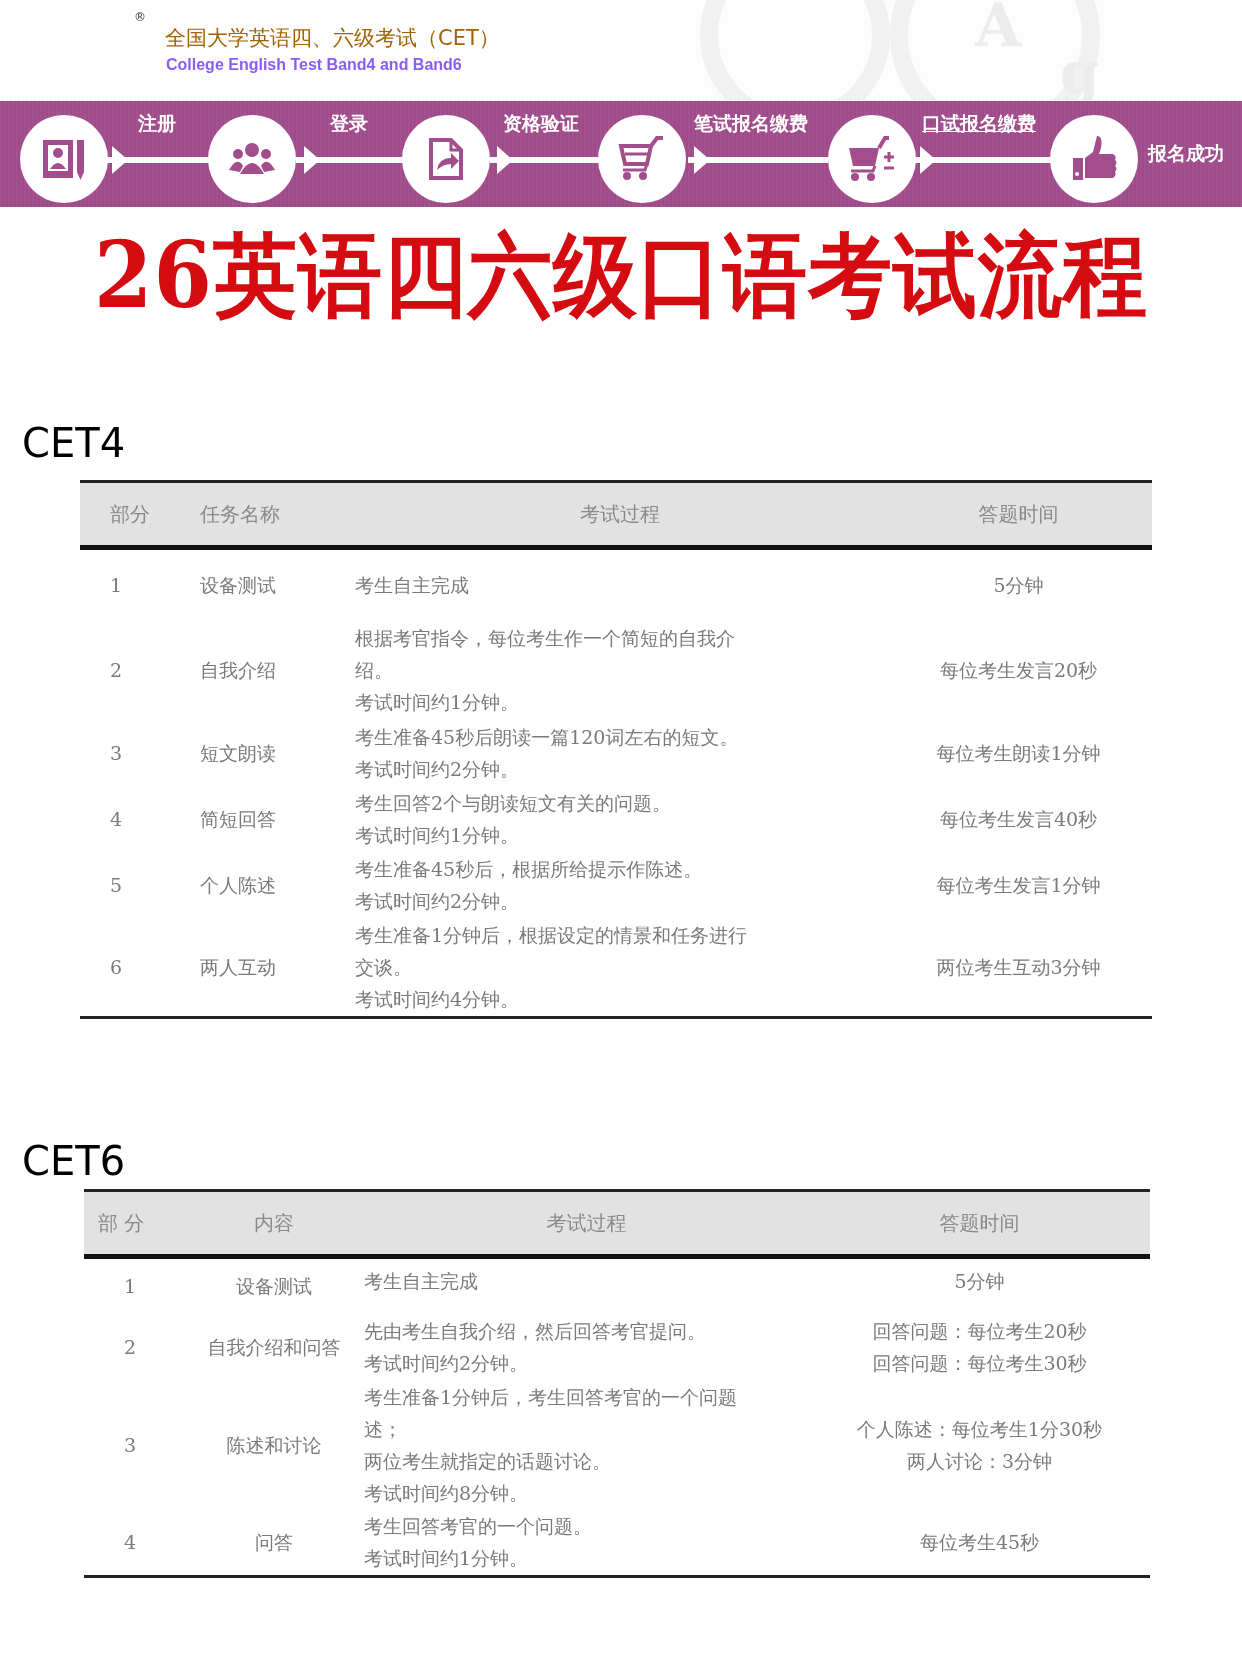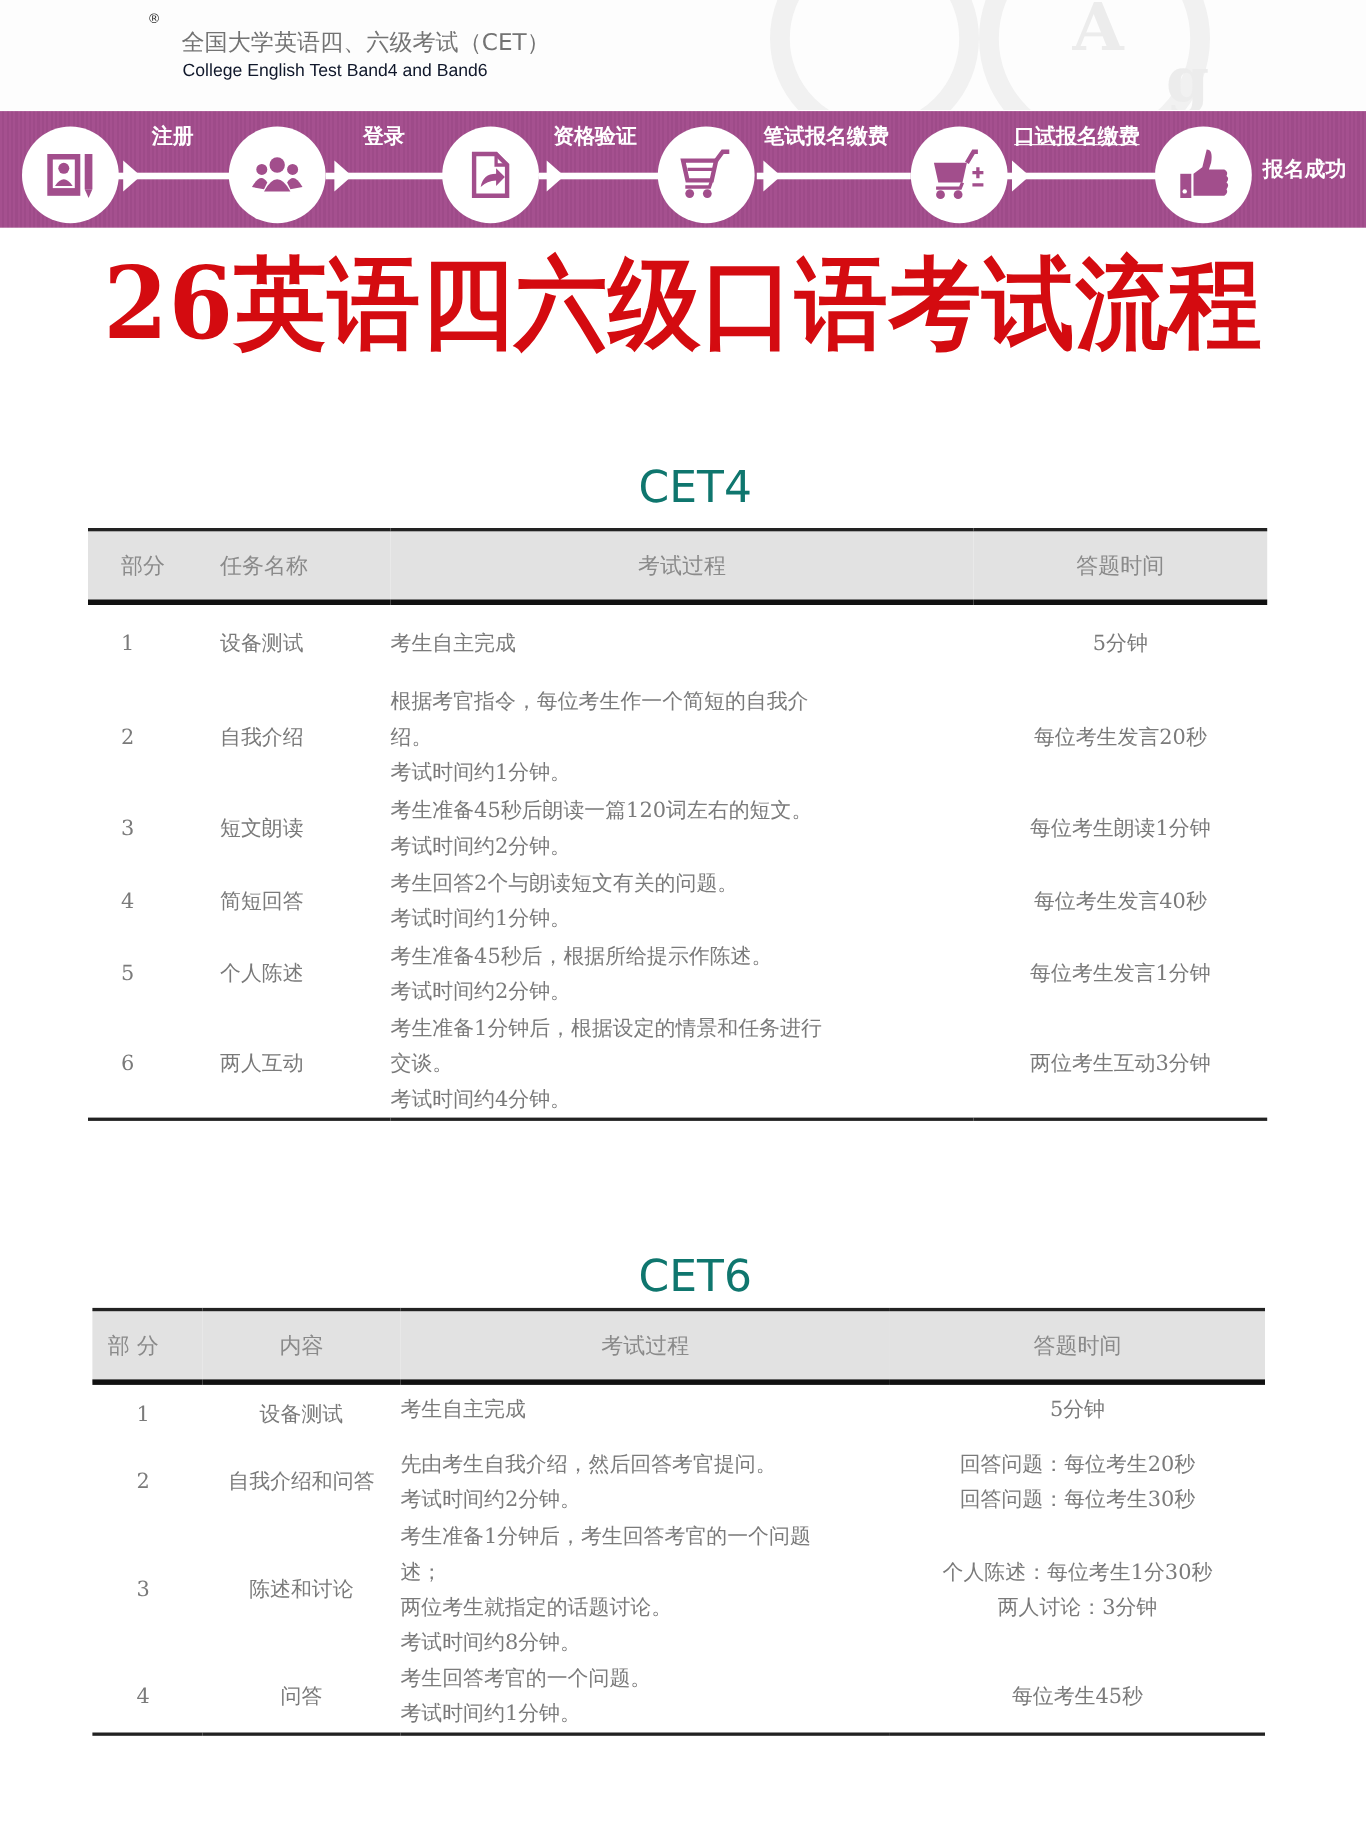--- a/index.html
+++ b/index.html
@@ -7,40 +7,40 @@
     body { font-family: "DejaVu Serif", "Liberation Serif", serif; color: #222; position: relative; }
 
     
     .header { position: absolute; left: 0; top: 0; width: 1242px; height: 100px; background: #fdfdfd; overflow: hidden; }
     .watermark { position: absolute; top: -30px; font-family: "DejaVu Serif", serif; font-weight: bold; color: #ececec; }
     .wm-circle { position: absolute; border-radius: 50%; border: 18px solid #f1f1f1; }
     .logo { position: absolute; left: 22px; top: 10px; width: 120px; height: 76px; border: 3px solid #222; border-radius: 50%; display: flex; align-items: center; justify-content: center; }
     .logo::before { content: ""; position: absolute; inset: 3px; border: 1.5px solid #222; border-radius: 50%; }
     .logo-text { font-family: "Liberation Serif", serif; font-size: 44px; font-weight: normal; color: #111; letter-spacing: -1px; transform: scaleY(1.1); }
     .reg-mark { position: absolute; left: 134px; top: 10px; font-size: 12px; color: #333; font-family: "DejaVu Sans", sans-serif; }
-    .org-cn { position: absolute; left: 165px; top: 24px; font-size: 21px; color: #737373; font-family: "DejaVu Sans", sans-serif; }
-    .org-en { position: absolute; left: 166px; top: 56px; font-size: 16px; color: #0f172a; font-family: "Liberation Sans", sans-serif; }
+    .org-cn { position: absolute; left: 165px; top: 24px; font-size: 21px; color: #a16207; font-family: "DejaVu Sans", sans-serif; }
+    .org-en { position: absolute; left: 166px; top: 56px; font-size: 16px; color: #8b5cf6; font-family: "Liberation Sans", sans-serif; font-weight: bold; }
 
     
     .process-bar { position: absolute; left: 0; top: 101px; width: 1242px; height: 106px;
       background: repeating-linear-gradient(90deg, #a5508f 0px, #a5508f 2px, #9e4b89 2px, #9e4b89 4px); }
     .step-circle { position: absolute; top: 14px; width: 88px; height: 88px; border-radius: 50%; background: #ffffff;
       display: flex; align-items: center; justify-content: center; }
     .step-circle svg { width: 54px; height: 54px; }
     .connector { position: absolute; top: 56px; height: 6px; background: #ffffff; }
     .arrow-head { position: absolute; top: 45px; width: 0; height: 0; border-top: 14px solid transparent; border-bottom: 14px solid transparent; border-left: 16px solid #ffffff; }
     .step-label { position: absolute; color: #ffffff; font-family: "DejaVu Sans", sans-serif; font-size: 19px; font-weight: bold; white-space: nowrap; }
 
     
     .main-title { position: absolute; left: 0; top: 220px; width: 1242px; text-align: center;
       font-family: "DejaVu Serif", "Liberation Serif", serif; font-weight: bold; font-size: 84px; color: #d40b10;
       letter-spacing: 1px; transform: scaleY(1.08); }
 
     
-    .section-heading { position: absolute; left: 0; width: 1242px; text-align: center; font-family: "DejaVu Sans", sans-serif; font-size: 40px; color: #0f766e; padding-left: 22px; }
+    .section-heading { position: absolute; left: 0; width: 1242px; text-align: left; font-family: "DejaVu Sans", sans-serif; font-size: 40px; color: #000000; padding-left: 22px; }
 
     
     .exam-table { position: absolute; border-collapse: collapse; font-family: "DejaVu Serif", serif; color: #7a7a7a; font-size: 19px; }
     .exam-table thead th { background: #e2e2e2; font-weight: normal; color: #8a8a8a; font-size: 20px; height: 66px; }
     .exam-table thead tr { border-top: 3px solid #222; border-bottom: 5px solid #111; }
     .exam-table tbody tr:last-child { border-bottom: 3px solid #222; }
     .exam-table td { vertical-align: middle; line-height: 32px; padding: 0; }
     .c-part { text-align: left; padding-left: 30px !important; }
     .c-name { text-align: left; }
     .c-proc { text-align: left; }

